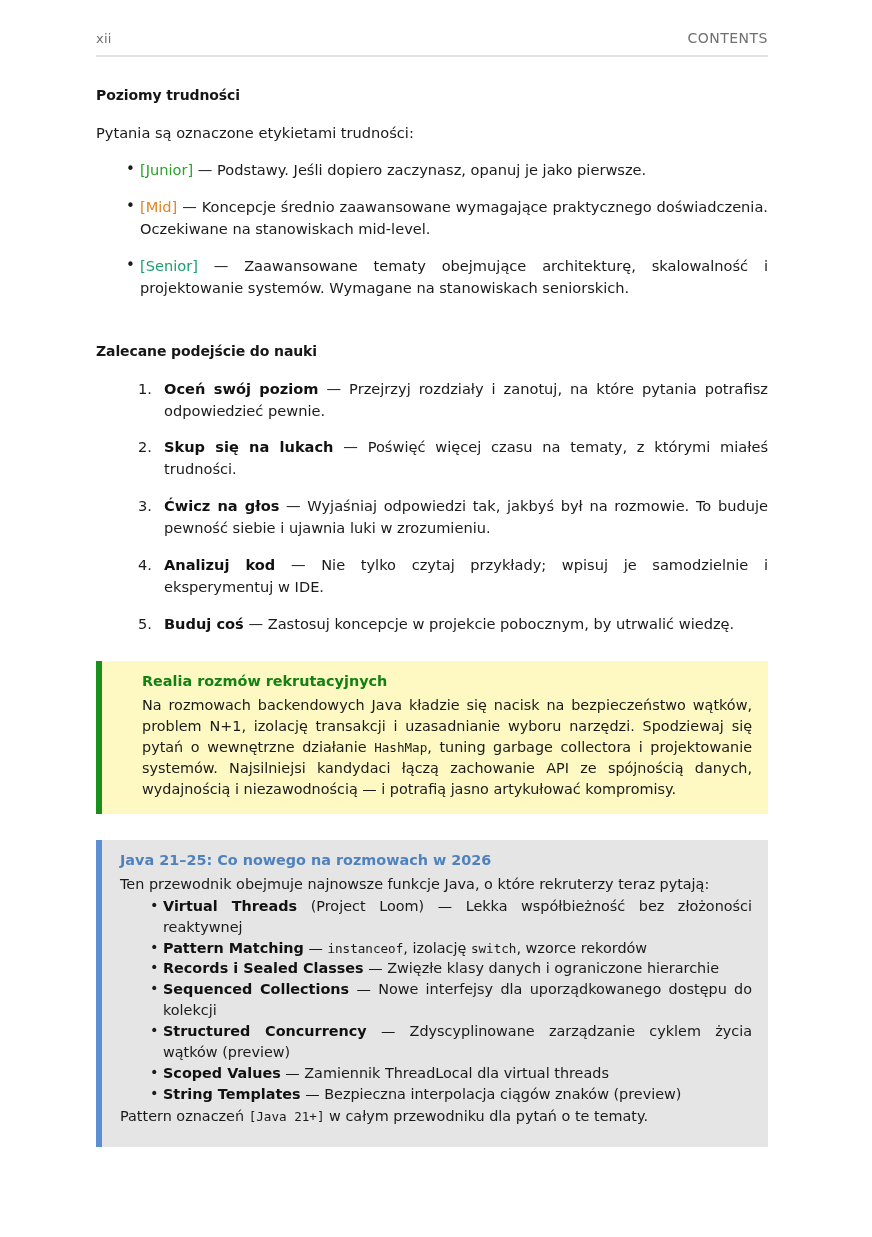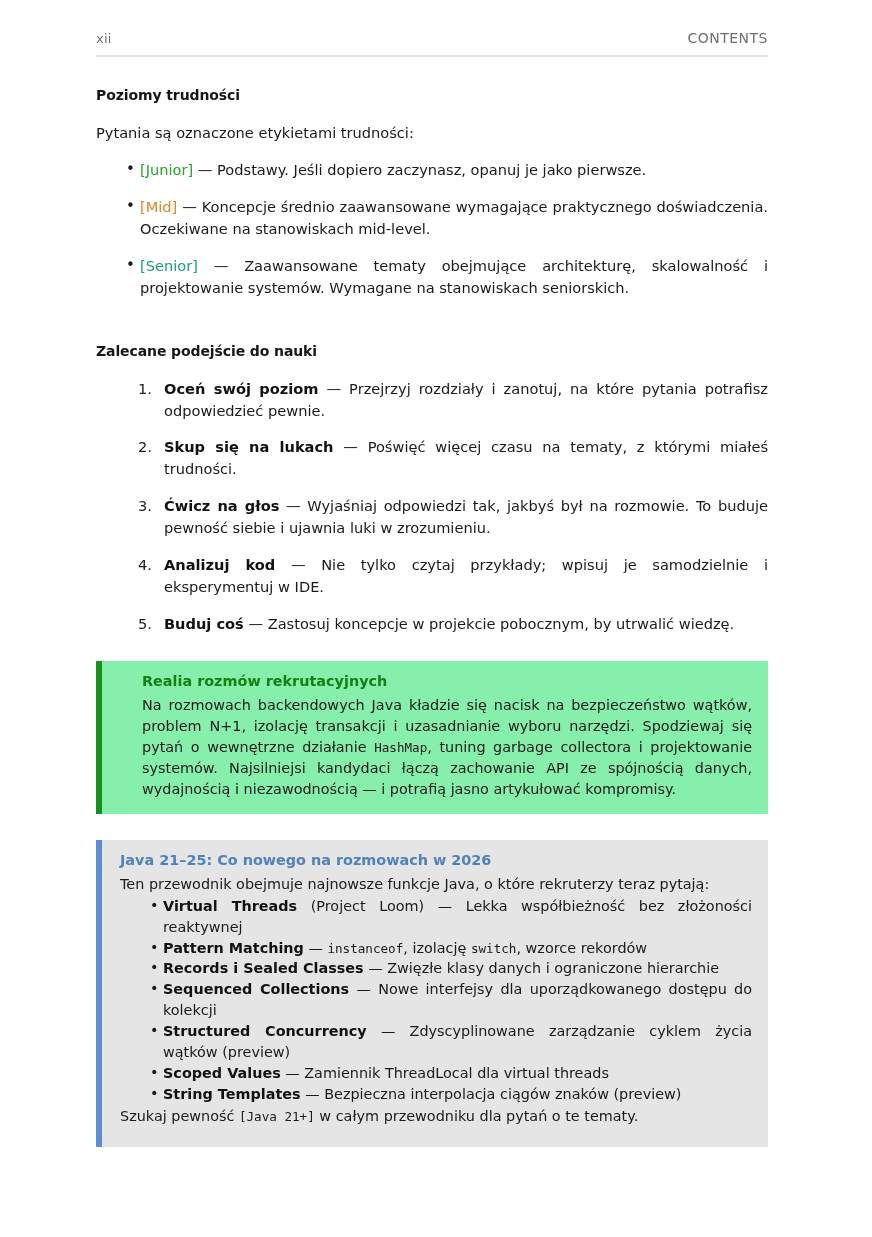--- a/index.html
+++ b/index.html
@@ -131,21 +131,21 @@
     font-weight: bold;
     margin: 0 0 6px 0;
   }
   .callout p {
     font-size: 14.4px;
     line-height: 1.46;
     margin: 0;
     text-align: justify;
   }
   .callout.green {
-    background: #86efac;
+    background: #fef9c3;
     border-left-color: #19901b;
     padding-left: 40px;
   }
   .callout.green .c-title { color: #138013; }
 
   .callout.blue {
     background: #e5e5e5;
     border-left-color: #5b8ed2;
     padding-bottom: 20px;
   }
@@ -234,17 +234,17 @@
       <p class="intro">Ten przewodnik obejmuje najnowsze funkcje Java, o które rekruterzy teraz pytają:</p>
       <ul class="features">
         <li><b>Virtual Threads</b><span> (Project Loom) — Lekka współbieżność bez złożoności reaktywnej</span></li>
         <li><b>Pattern Matching</b><span> — </span><code>instanceof</code><span>, izolację </span><code>switch</code><span>, wzorce rekordów</span></li>
         <li><b>Records i Sealed Classes</b><span> — Zwięzłe klasy danych i ograniczone hierarchie</span></li>
         <li><b>Sequenced Collections</b><span> — Nowe interfejsy dla uporządkowanego dostępu do kolekcji</span></li>
         <li><b>Structured Concurrency</b><span> — Zdyscyplinowane zarządzanie cyklem życia wątków (preview)</span></li>
         <li><b>Scoped Values</b><span> — Zamiennik ThreadLocal dla virtual threads</span></li>
         <li><b>String Templates</b><span> — Bezpieczna interpolacja ciągów znaków (preview)</span></li>
       </ul>
-      <p class="outro"><span>Szukaj pewność </span><code>[Java 21+]</code><span> w całym przewodniku dla pytań o te tematy.</span></p>
+      <p class="outro"><span>Pattern oznaczeń </span><code>[Java 21+]</code><span> w całym przewodniku dla pytań o te tematy.</span></p>
     </div>
 
   </div>
 </div>
 
 </body></html>

